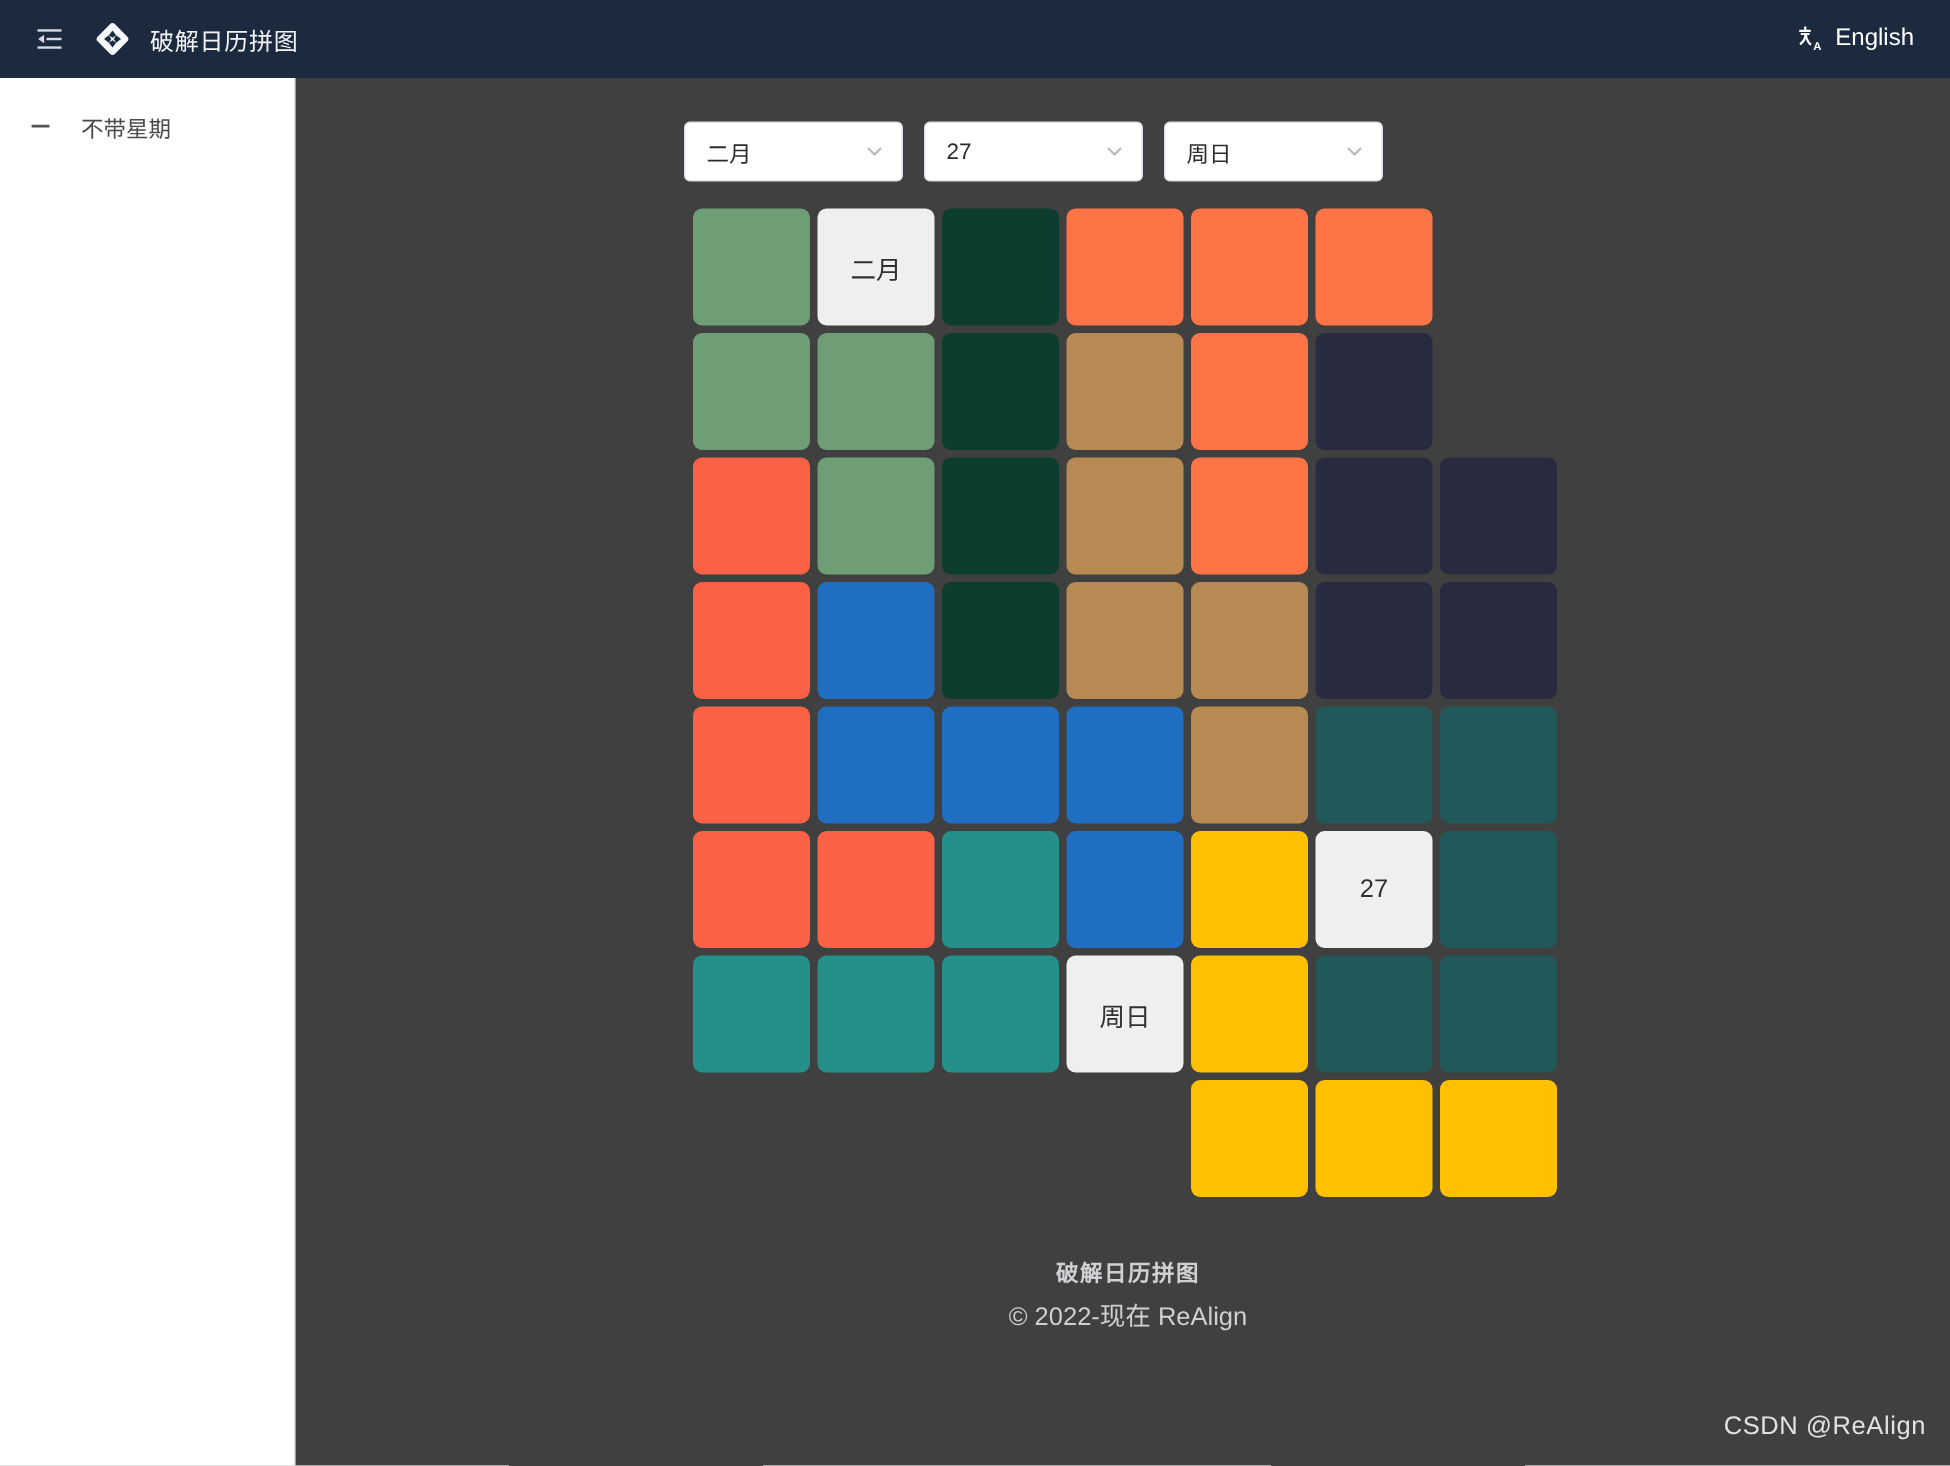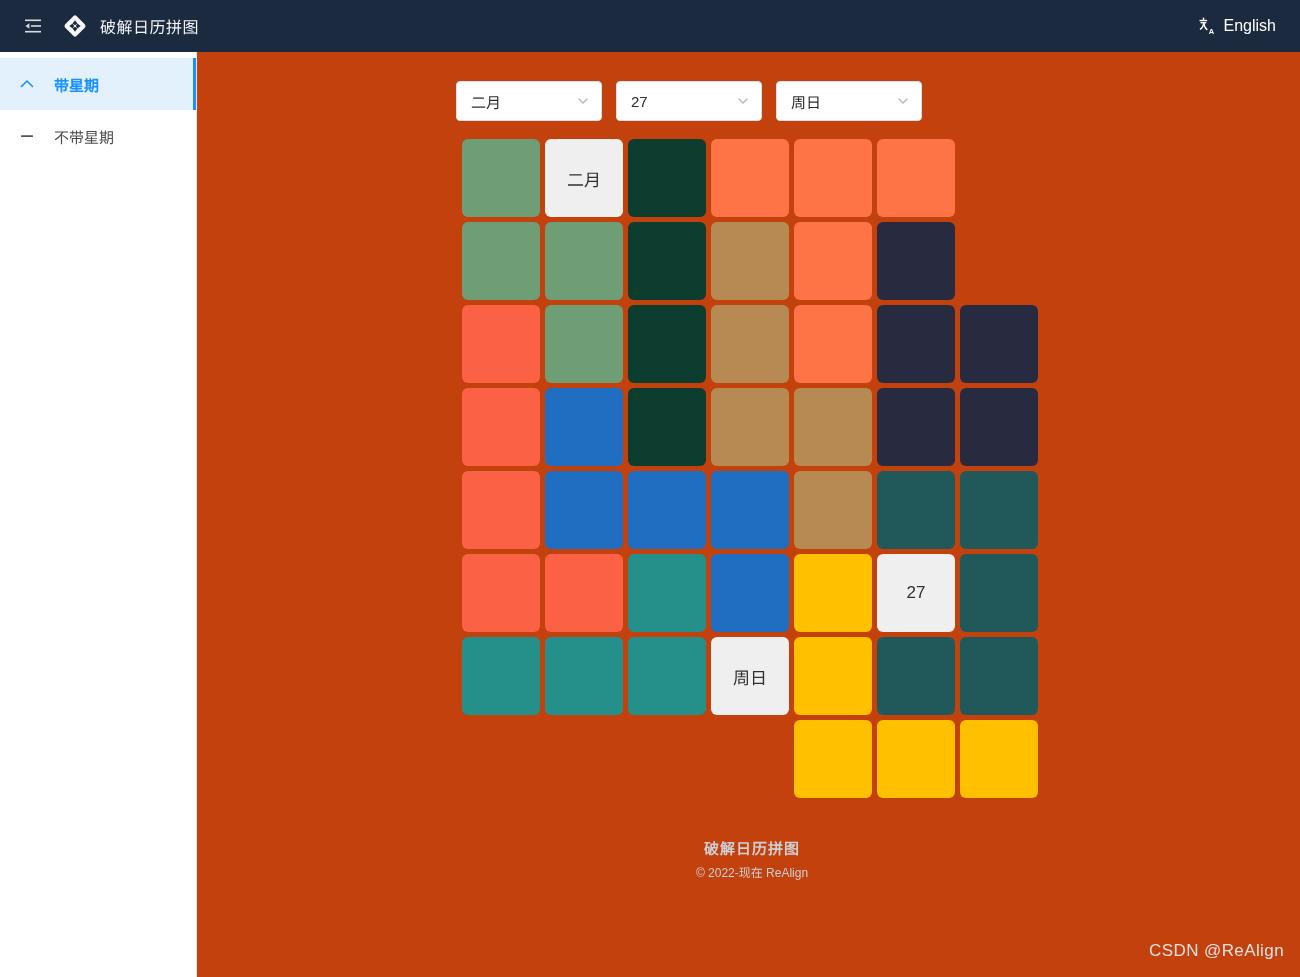--- a/index.html
+++ b/index.html
@@ -67,21 +67,21 @@
   .side-item.active {
     background: #e3f1fd; color: #1890ff; font-weight: 600;
   }
   .side-item.active::after {
     content: ""; position: absolute; right: 0; top: 0; bottom: 0;
     width: 3px; background: #1890ff;
   }
 
   
   .main {
-    flex: 1 1 auto; background: #c2410c;
+    flex: 1 1 auto; background: #404040;
     position: relative; overflow: hidden;
   }
   .toolbar {
     display: flex; align-items: center; gap: 14px;
     padding: 29px 0 0 259px;
   }
   .select {
     position: relative;
     width: 146px; height: 40px;
     background: #ffffff;
@@ -128,21 +128,21 @@
 
   
   .footer {
     margin-top: 32px;
     text-align: center;
     width: 580px; margin-left: 265px;
     color: #cfcfd4;
     user-select: none;
   }
   .footer .f-title { font-size: 15px; font-weight: 700; letter-spacing: 1px; }
-  .footer .f-copy { font-size: 12px; margin-top: 5px; }
+  .footer .f-copy { font-size: 17px; margin-top: 5px; }
 
   .watermark {
     position: absolute; right: 16px; bottom: 16px;
     font-size: 17px; color: #e2e2e4;
     letter-spacing: 0.4px; user-select: none;
   }
 </style>
 </head>
 <body>
 
@@ -179,28 +179,20 @@
         <path d="M9.2 8.4 c0.3 3.4 1.7 6 3.7 7.4 l-1 1.5 c-2.5 -1.8 -4.1 -5 -4.4 -8.7 z" fill="#ffffff"></path>
         <text x="14.2" y="21" font-family="Liberation Sans, sans-serif" font-size="9" font-weight="700" fill="#ffffff">A</text>
       </svg>
       <span>English</span>
     </div>
   </div>
 
   <div class="body-row">
 
     <div class="sidebar">
-      <div class="side-item active">
-        <span class="side-icon">
-          <svg width="16" height="16" viewBox="0 0 16 16">
-            <path d="M2.5 10.5 L8 5 L13.5 10.5" fill="none" stroke="#1890ff" stroke-width="1.6" stroke-linecap="round" stroke-linejoin="round"></path>
-          </svg>
-        </span>
-        <span>带星期</span>
-      </div>
       <div class="side-item">
         <span class="side-icon">
           <svg width="16" height="16" viewBox="0 0 16 16">
             <rect x="2" y="7.2" width="12" height="1.8" rx="0.6" fill="#555555"></rect>
           </svg>
         </span>
         <span>不带星期</span>
       </div>
     </div>
 

